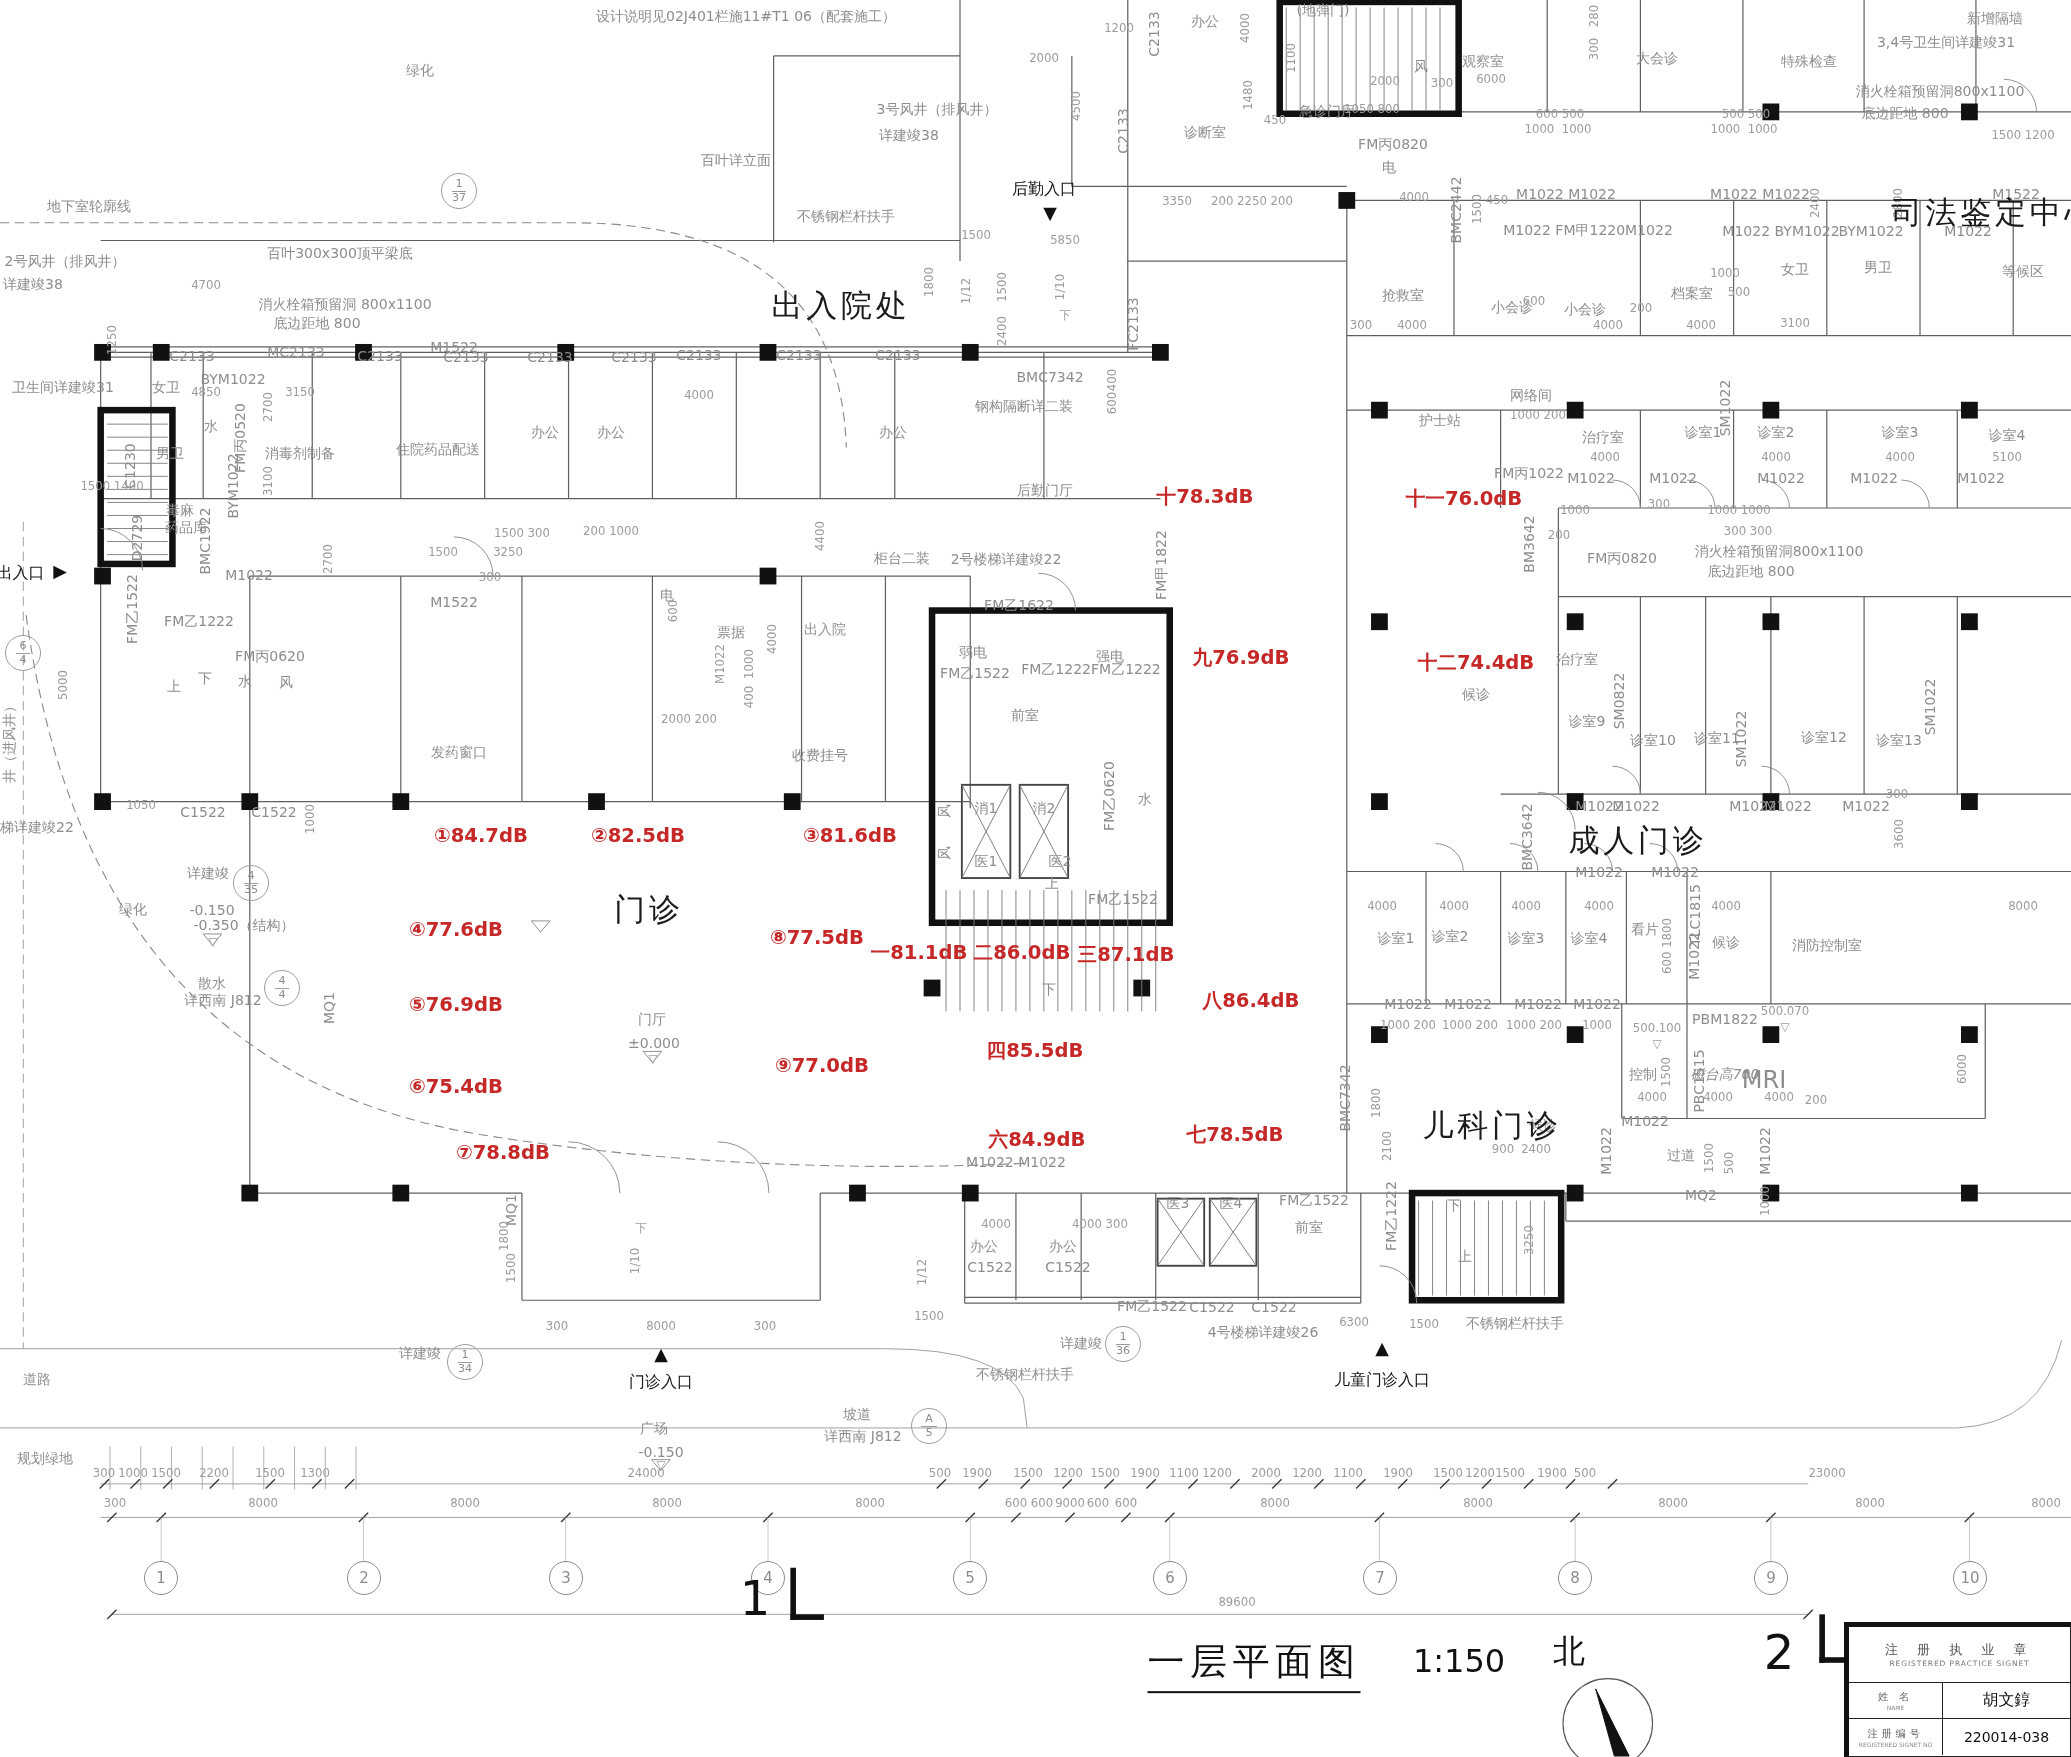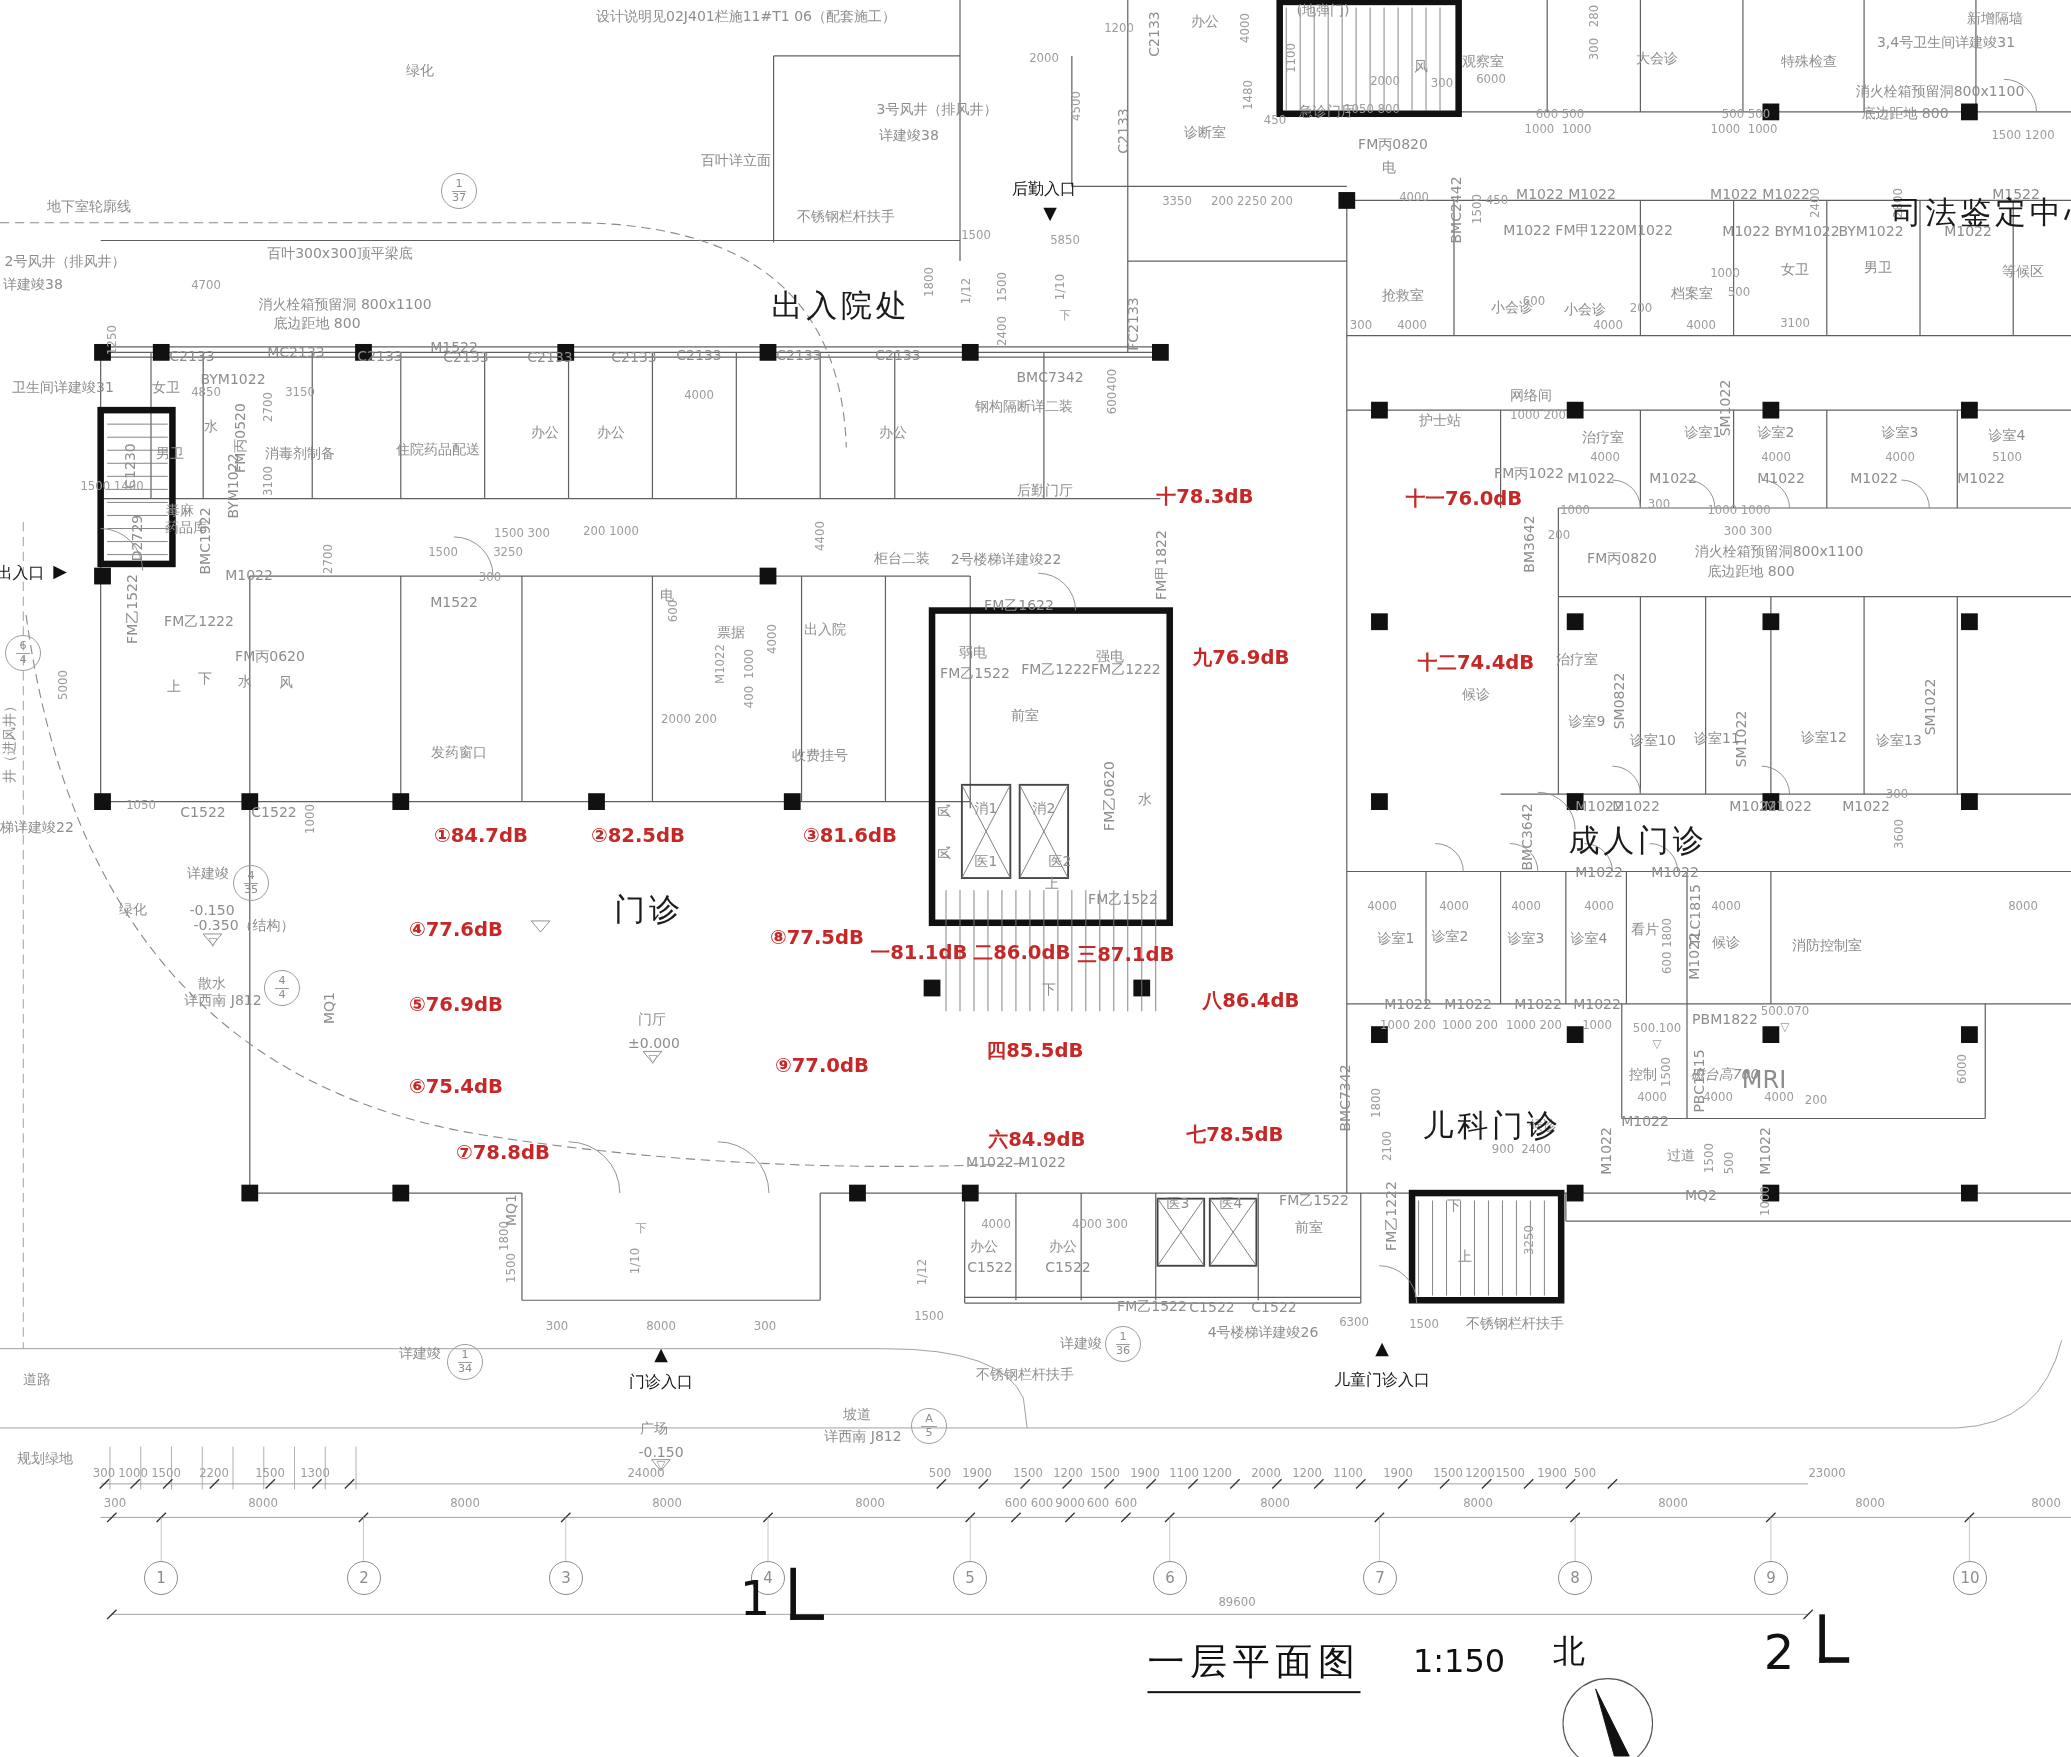--- a/index.html
+++ b/index.html
@@ -341,20 +341,40 @@
       <path d="M570,988 L590,988 L580,1000 Z" fill="none" stroke="#8a8a8a" stroke-width="1"></path>
     </svg>
 
   <span class="lab bigtitle" style="left:1254px;top:1665px;">一层平面图</span>
   <span class="lab scaletxt" style="left:1459px;top:1661px;">1:150</span>
   <span class="lab northtxt" style="left:1569px;top:1652px;">北</span>
   <span class="lab secnum" style="left:755px;top:1598px;">1</span>
   <span class="lab secnum" style="left:1779px;top:1652px;">2</span>
   <span class="lab dim" style="left:1237px;top:1602px;">89600</span>
 
+  <div id="tblock">
+    <div class="tb-row tb-r1">
+      <div class="tb-cn">注 册 执 业 章</div>
+      <div class="tb-en">REGISTERED PRACTICE SIGNET</div>
+    </div>
+    <div class="tb-row tb-r23">
+      <div class="tb-left">
+        <span class="cn">姓  名</span>
+        <span class="en">NAME</span>
+      </div>
+      <div class="tb-val">胡文錞</div>
+    </div>
+    <div class="tb-row tb-r23" style="border-bottom:none;">
+      <div class="tb-left">
+        <span class="cn">注册编号</span>
+        <span class="en">REGISTERED SIGNET NO</span>
+      </div>
+      <div class="tb-val" style="font-size:14px;">220014-038</div>
+    </div>
+  </div>
 <span class="lab zone" style="left: 841px; top: 306px;">出入院处</span>
     <span class="lab zone" style="left: 649px; top: 910px;">门诊</span>
     <span class="lab zone" style="left: 1638px; top: 841px;">成人门诊</span>
     <span class="lab zone" style="left: 1492px; top: 1126px;">儿科门诊</span>
     <span class="lab zone" style="left: 1995px; top: 213px;">司法鉴定中心</span>
     <span class="lab red" style="left: 481px; top: 835px;">①84.7dB</span>
     <span class="lab red" style="left: 638px; top: 835px;">②82.5dB</span>
     <span class="lab red" style="left: 850px; top: 835px;">③81.6dB</span>
     <span class="lab red" style="left: 456px; top: 929px;">④77.6dB</span>
     <span class="lab red" style="left: 456px; top: 1004px;">⑤76.9dB</span>

